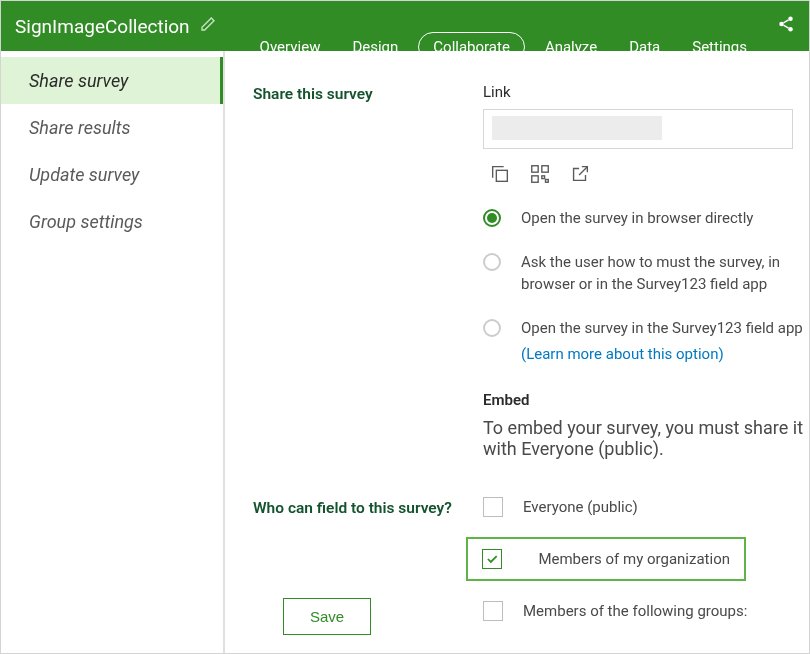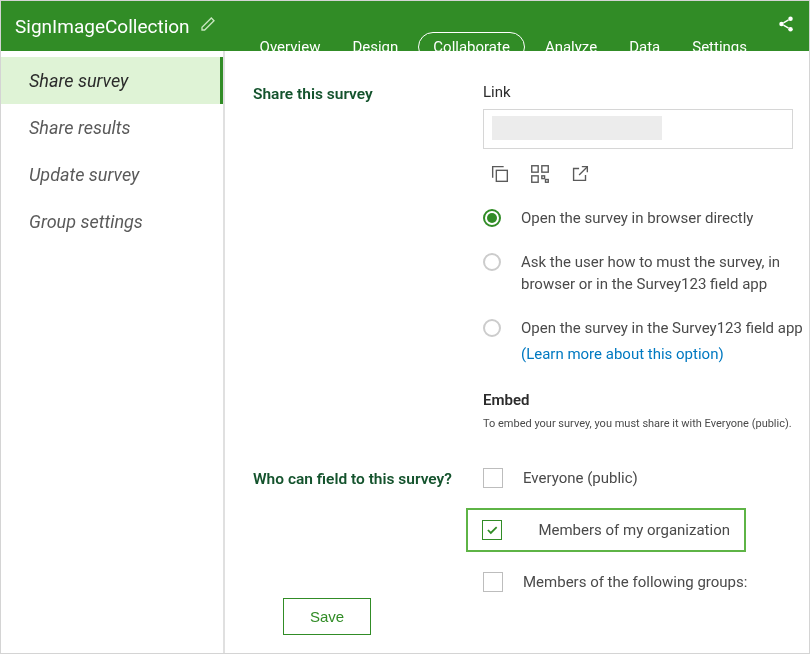--- a/index.html
+++ b/index.html
@@ -143,21 +143,21 @@
       font-size: 15px;
       color: #4a4a4a;
       line-height: 22px;
     }
     .radio-text .link-text {
       color: #0079c1;
       display: block;
       margin-top: 4px;
     }
     .embed-section { margin-top: 26px; }
-    .embed-text { font-size: 11px; color: #4a4a4a; margin-top: 6px; }
+    .embed-text { font-size: 18px; color: #4a4a4a; margin-top: 6px; }
     .checkbox-group { display: flex; flex-direction: column; gap: 20px; }
     .checkbox-row {
       display: flex;
       align-items: center;
       gap: 20px;
     }
     .checkbox-row.highlighted {
       border: 2.5px solid #5eb446;
       padding: 10px 14px;
       margin-left: -17px;

